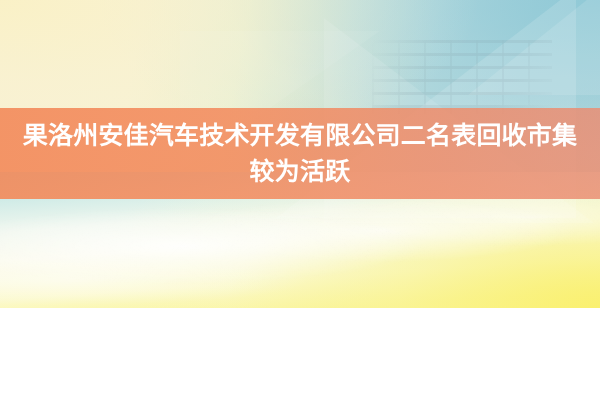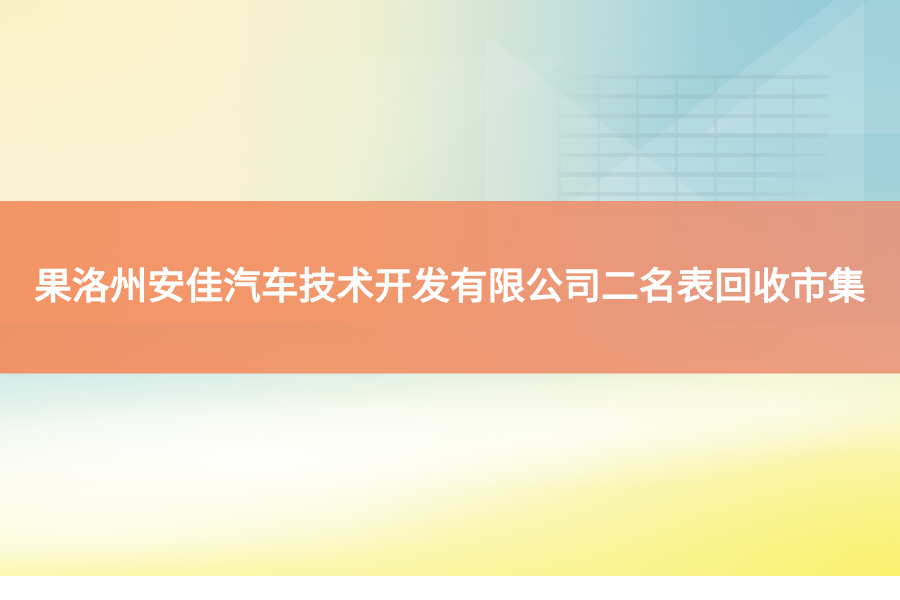--- a/index.html
+++ b/index.html
@@ -8,21 +8,21 @@
     padding: 0;
     background: #ffffff;
   }
   body {
     font-family: "Liberation Sans", "DejaVu Sans", sans-serif;
   }
 
   #banner {
     position: relative;
     width: 600px;
-    height: 384px;
+    height: 308px;
     overflow: hidden;
     background: #f6efd2;
   }
 
   
 
   
   .bg-base {
     position: absolute;
     inset: 0;
@@ -207,15 +207,16 @@
     <div class="facet facet-b"></div>
     <div class="facet facet-c"></div>
     <div class="facet facet-d"></div>
   </div>
 
   <div class="watermark"></div>
   <div class="clouds"></div>
 
   <div class="title-band">
     <div class="title-line title-line-1">果洛州安佳汽车技术开发有限公司二名表回收市集</div>
+    <div class="title-line title-line-2">较为活跃</div>
   </div>
 
 </div>
 
 </body></html>

